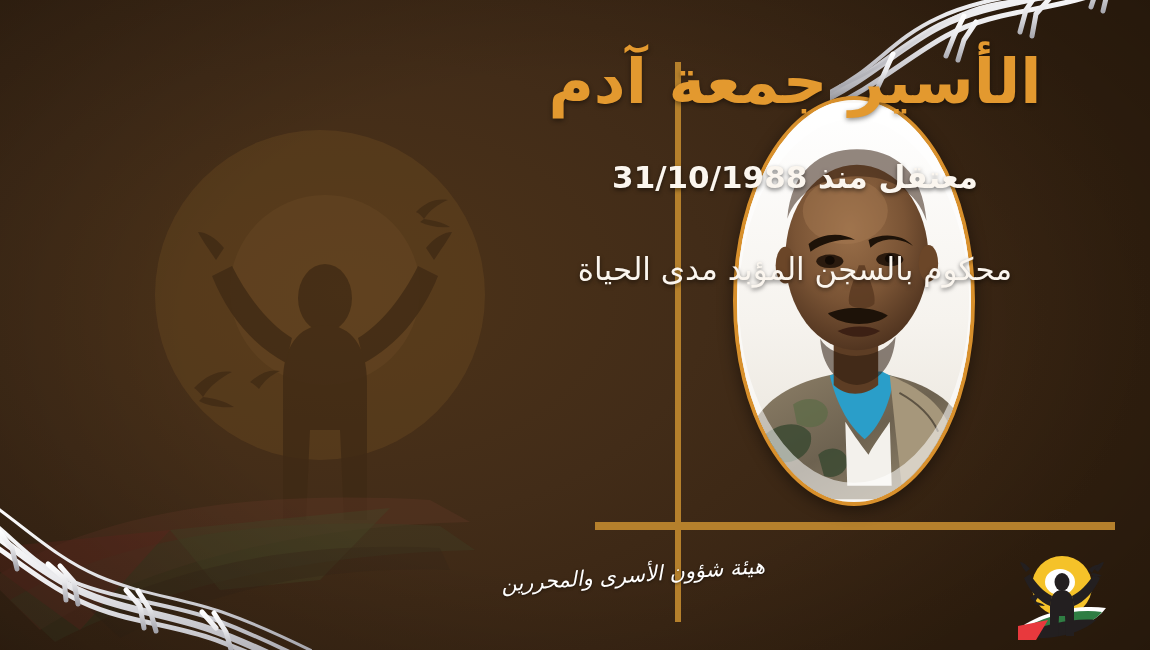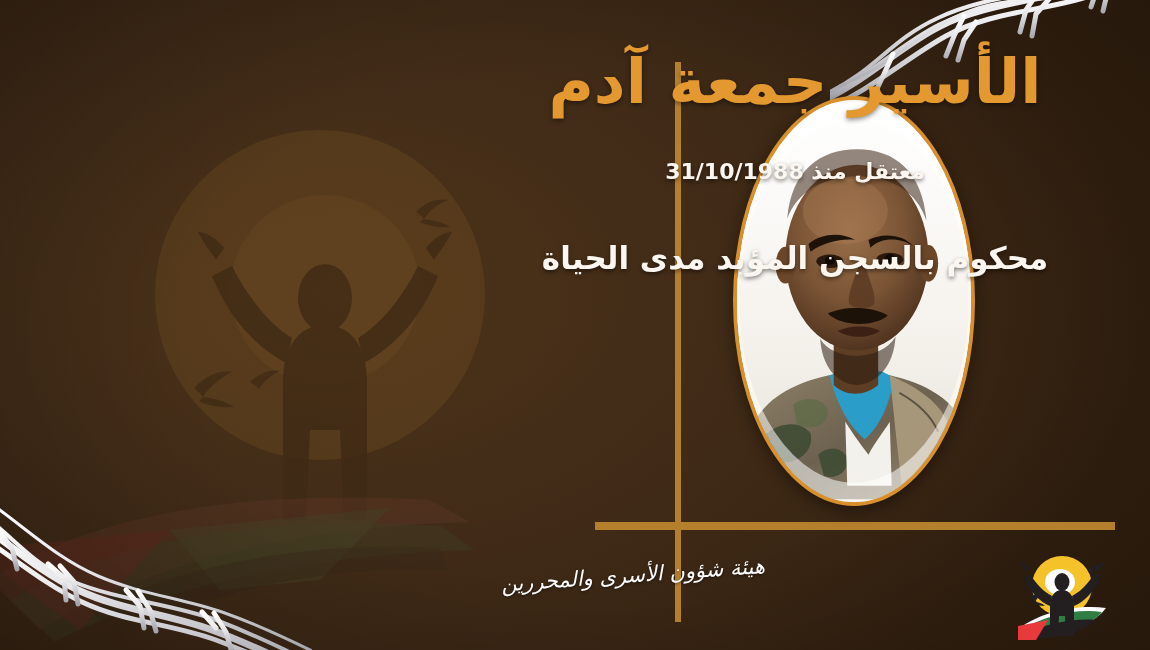--- a/index.html
+++ b/index.html
@@ -86,30 +86,30 @@
   }
   .line-gov{
     color:#f4ece0;
     font-size:40px;
     font-weight:bold;
     margin:0 0 48px 0;
     text-shadow:0 2px 4px rgba(0,0,0,.5);
   }
   .line-date{
     color:#fbf6ef;
-    font-size:22px;
+    font-size:31px;
     font-weight:bold;
     margin:12px 0 56px 0;
     direction:rtl;
     text-shadow:0 2px 4px rgba(0,0,0,.5);
   }
   .line-sentence{
     color:#fbf6ef;
     font-size:31px;
-    font-weight:bold;
+    font-weight:normal;
     margin:8px;
     text-shadow:0 2px 4px rgba(0,0,0,.5);
   }
 
   
   .portrait{
     position:absolute;
     left:733px;top:96px;
     width:242px;height:410px;
     border-radius:50%;

